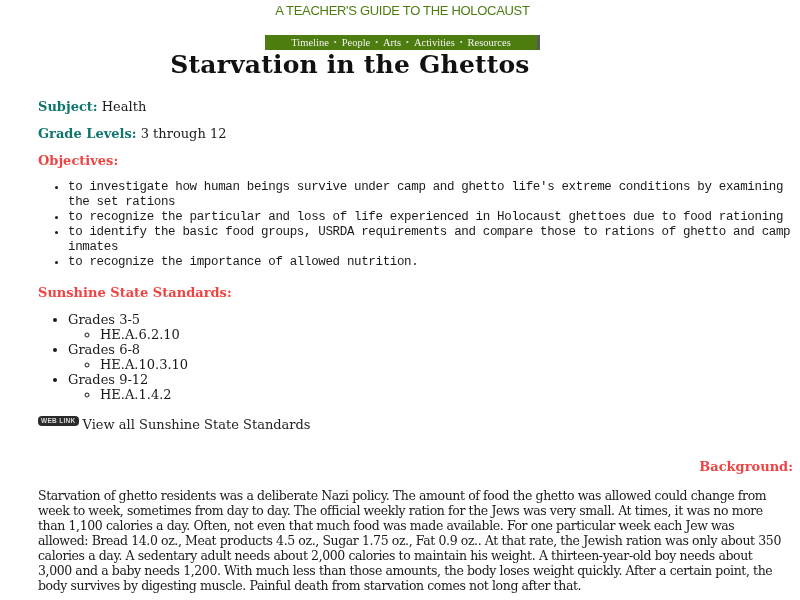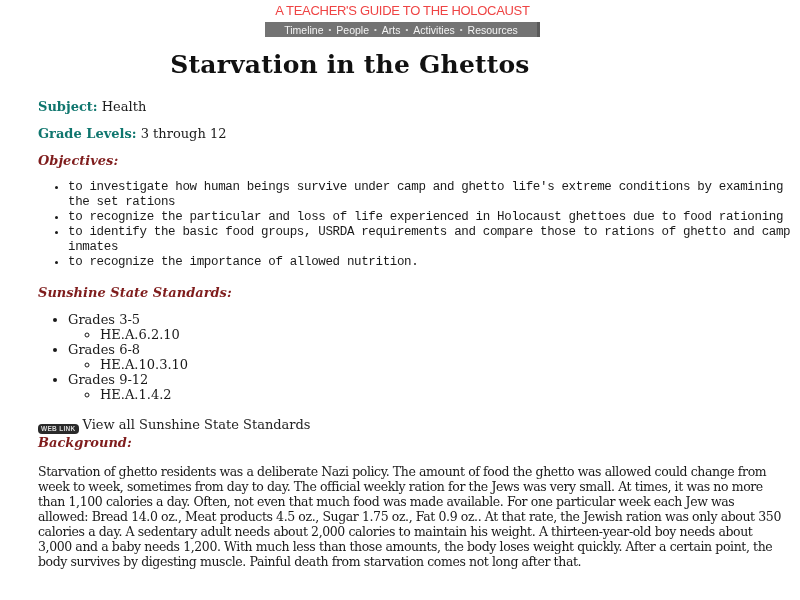--- a/index.html
+++ b/index.html
@@ -19,34 +19,34 @@
     .banner {
       position: absolute;
       left: 265px;
       top: 3px;
       width: 275px;
       text-align: center;
     }
     .banner-title {
       font-family: "Liberation Sans", sans-serif;
       font-size: 13px;
-      color: #ef4444;
+      color: #4d7c0f;
       letter-spacing: -0.3px;
       line-height: 16px;
       white-space: nowrap;
     }
     .banner-nav {
-      margin-top: 3px;
-      background: #737373;
+      margin-top: 16px;
+      background: #4d7c0f;
       border-right: 3px solid #5a5a5a;
       height: 15px;
       display: flex;
       align-items: center;
       justify-content: center;
-      font-family: Liberation Sans, sans-serif;
+      font-family: Liberation Serif, serif;
       font-size: 10.5px;
       color: #f2f2f2;
       white-space: nowrap;
     }
     .banner-nav .nav-link {
       color: #f4f4f4;
       cursor: pointer;
     }
     .banner-nav .sep {
       margin: 0 5px;
@@ -78,22 +78,21 @@
       line-height: 18px;
     }
     .field b {
       font-weight: bold;
       color: #0f766e;
     }
     .section-head {
       font-weight: bold;
       margin: 0;
       line-height: 18px;
-      color: #7f1d1d;
-      font-style: italic;
+      color: #ef4444;
     }
     ul.objectives {
       margin: 10px 0 0 0;
       padding-left: 30px;
       list-style: disc;
       font-family: Liberation Mono, monospace;
       font-size: 12.5px;
       letter-spacing: -0.35px;
       line-height: 15px;
     }
@@ -111,42 +110,43 @@
     }
     ul.standards ul {
       list-style: circle;
       padding-left: 32px;
       margin: 0;
     }
     .weblink-row {
       margin-top: 14px;
       line-height: 18px;
       display: flex;
-      align-items: flex-end;
+      align-items: flex-start;
     }
     .weblink-badge {
       display: inline-block;
       background: #2a2a2a;
       color: #dcdcdc;
       font-family: "Liberation Sans", sans-serif;
       font-size: 6.5px;
       font-weight: bold;
       border-radius: 4px;
       padding: 1px 3px;
       height: 8px;
       line-height: 8px;
       margin-right: 4px;
       letter-spacing: 0.3px;
     }
     .weblink-text {
       color: #222;
       cursor: pointer;
     }
     .bg-head {
-      margin-top: 0;
+      margin-top: 24px;
+      text-align: right;
     }
     p.background {
       margin: 12px 0 0 0;
       font-family: "DejaVu Serif", serif;
       font-size: 12.5px;
       letter-spacing: -0.4px;
       line-height: 15px;
       width: 745px;
     }
   </style>

